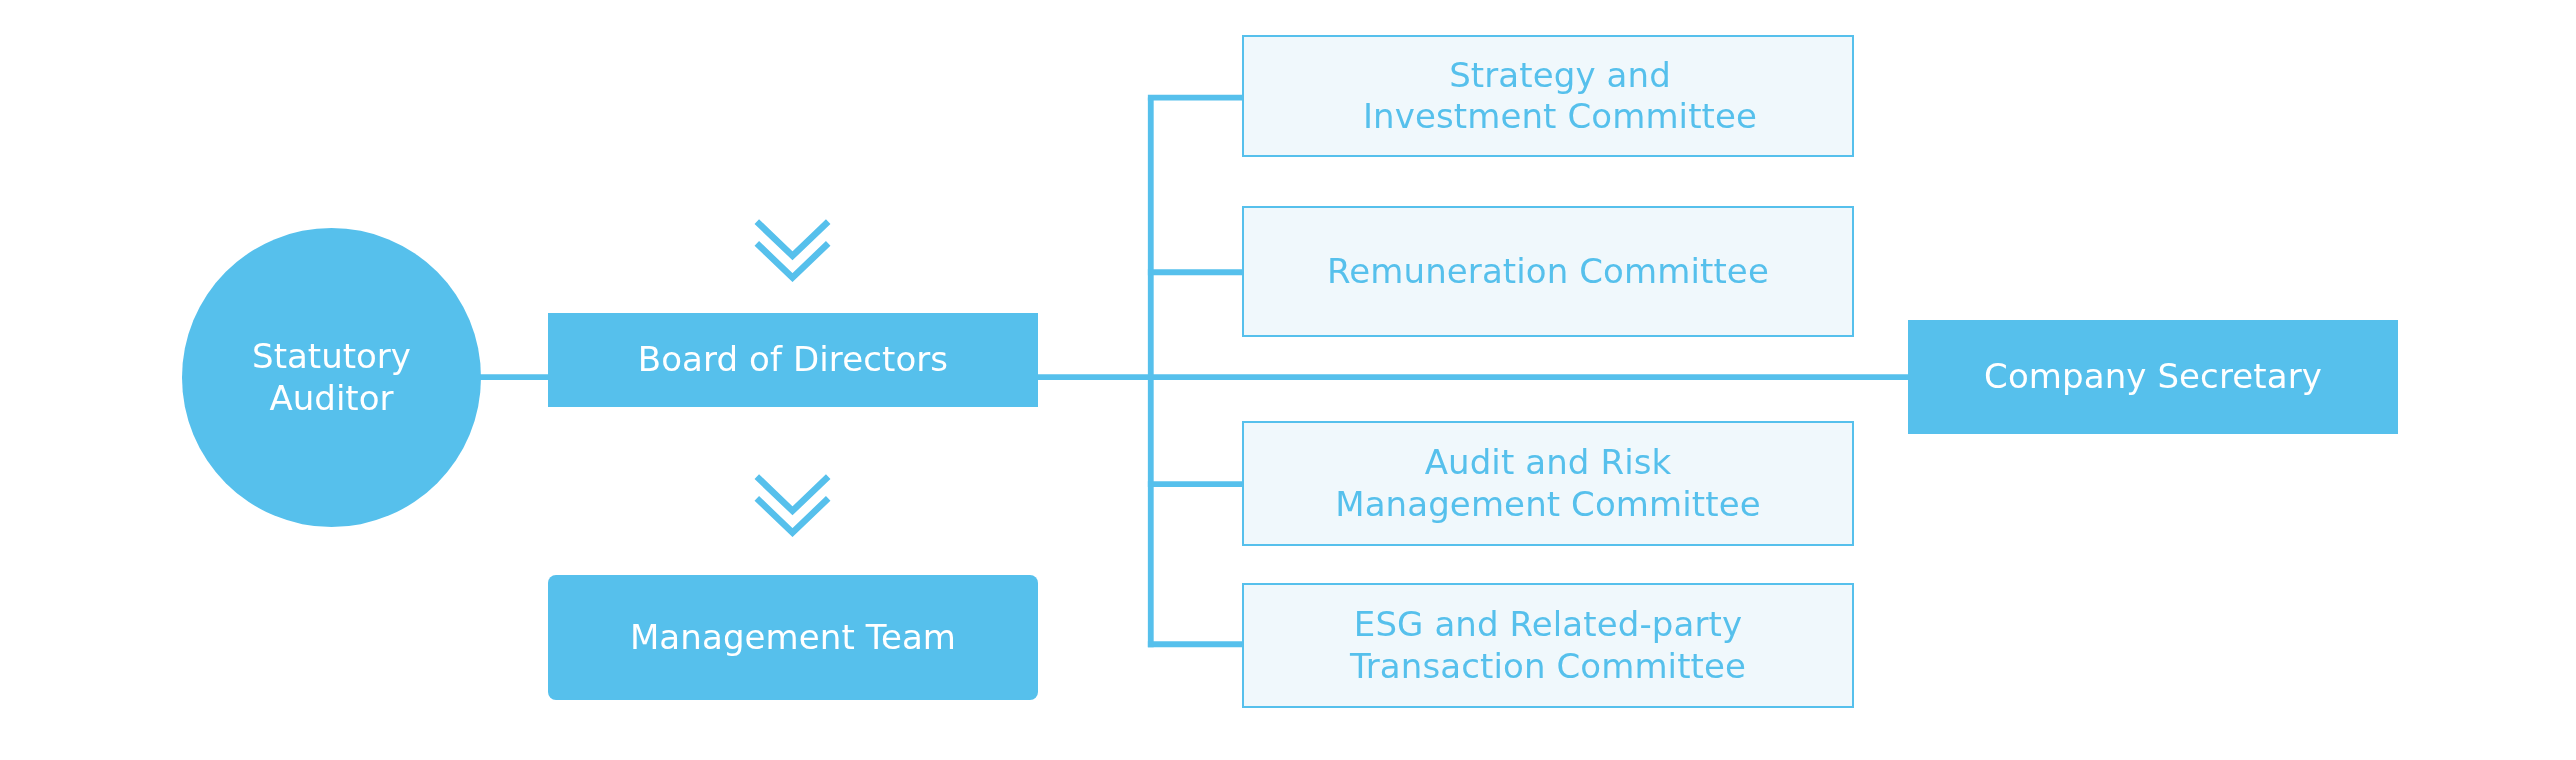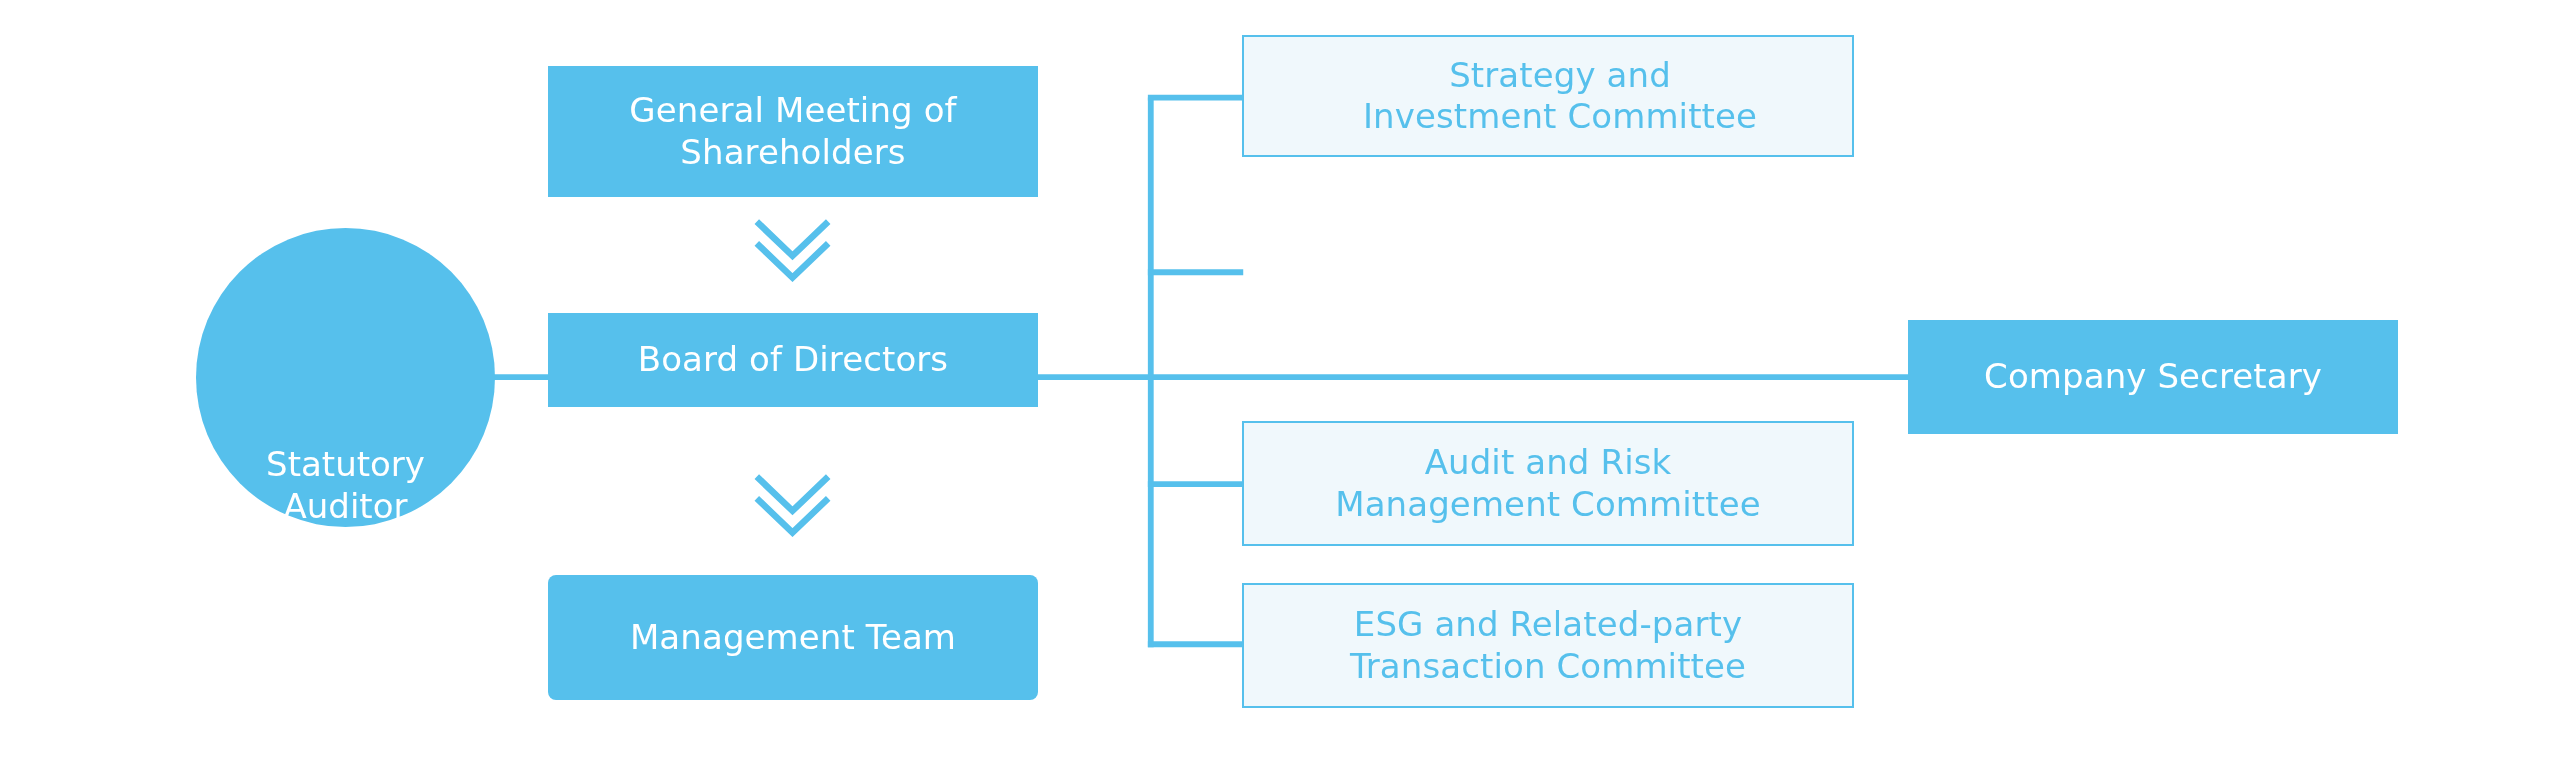--- a/index.html
+++ b/index.html
@@ -66,25 +66,24 @@
   }
 
   .node-label {
     display: block;
     white-space: pre-line;
     padding: 0 13px;
   }
 
   
   #node-statutory-auditor {
-    left: 196px;
+    left: 182px;
     top: 228px;
     width: 299px;
     height: 299px;
-    align-items: flex-end;
   }
 
   #node-general-meeting {
     left: 548px;
     top: 66px;
     width: 490px;
     height: 131px;
   }
 
   #node-board-of-directors {
@@ -184,42 +183,41 @@
   <svg class="chevron-arrow" id="chevron-board-to-mgmt" viewBox="0 0 120 88" xmlns="http://www.w3.org/2000/svg">
     <polyline points="14,8 60,52 106,8" fill="none" stroke="#56c0ec" stroke-width="9" stroke-linecap="square" stroke-linejoin="miter"></polyline>
     <polyline points="14,38 60,82 106,38" fill="none" stroke="#56c0ec" stroke-width="9" stroke-linecap="square" stroke-linejoin="miter"></polyline>
   </svg>
 
   <div class="node node-circle" id="node-statutory-auditor">
     <span class="node-label">Statutory
 Auditor</span>
   </div>
 
-  <div class="node node-solid" id="node-general-meeting">
-    <span class="node-label">General Meeting of
-Shareholders</span>
-  </div>
 
   <div class="node node-solid" id="node-board-of-directors">
     <span class="node-label">Board of Directors</span>
   </div>
 
   <div class="node node-solid" id="node-management-team">
     <span class="node-label">Management Team</span>
   </div>
 
   <div class="node node-solid" id="node-company-secretary">
     <span class="node-label">Company Secretary</span>
   </div>
 
   <div class="node node-outline" id="node-strategy-committee">
     <span class="node-label">Strategy and
 Investment Committee</span>
   </div>
 
+  <div class="node node-outline" id="node-remuneration-committee">
+    <span class="node-label">Remuneration Committee</span>
+  </div>
 
   <div class="node node-outline" id="node-audit-committee">
     <span class="node-label">Audit and Risk
 Management Committee</span>
   </div>
 
   <div class="node node-outline" id="node-esg-committee">
     <span class="node-label">ESG and Related-party
 Transaction Committee</span>
   </div>

